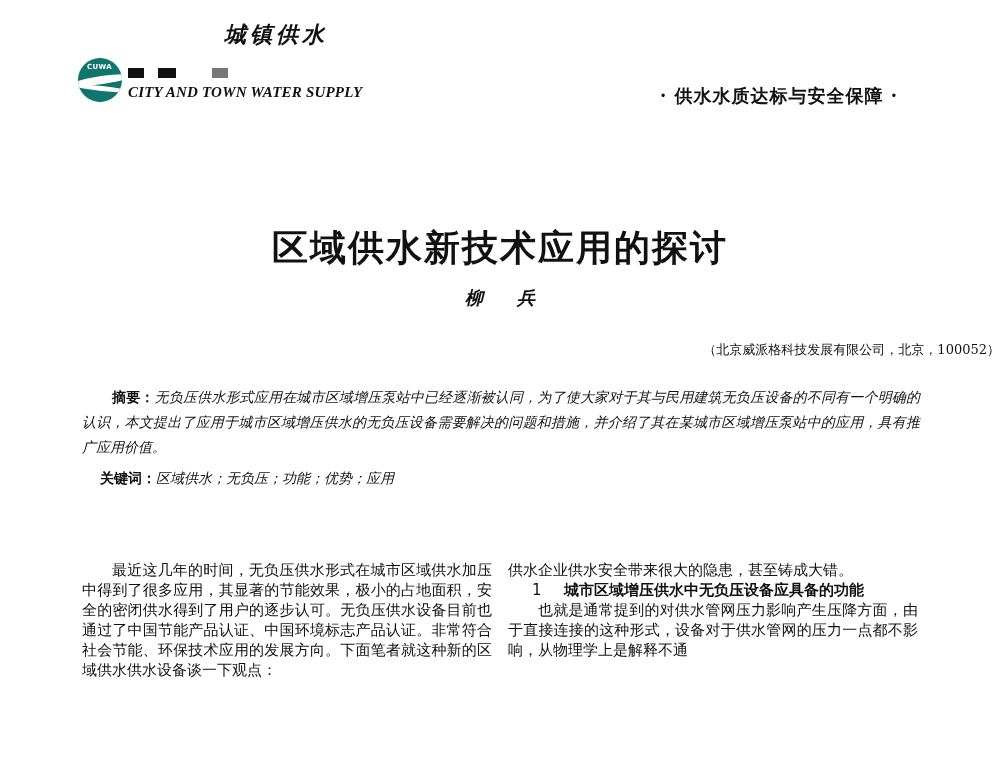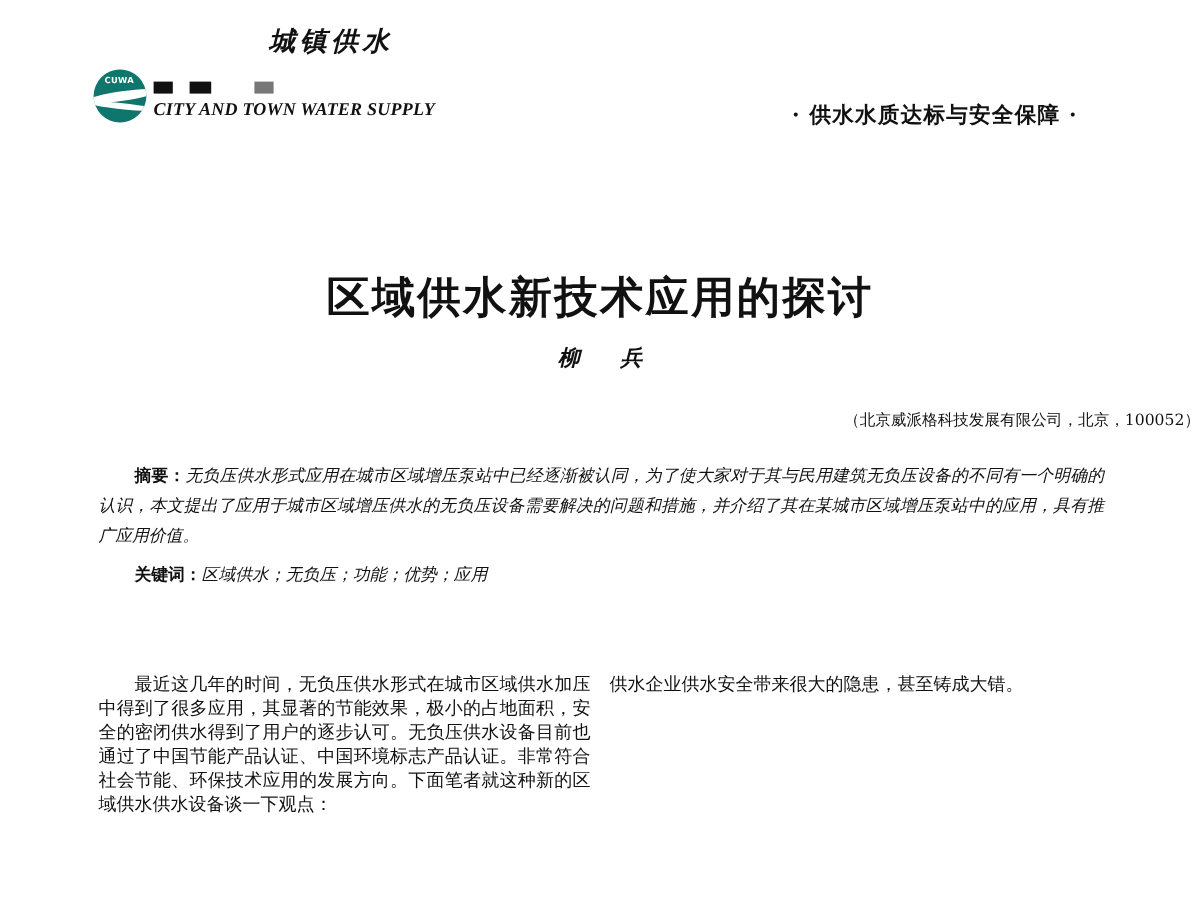--- a/index.html
+++ b/index.html
@@ -45,21 +45,21 @@
       left: 0; width: 1000px; top: 341px; text-align: right; font-size: 13px;
     }
 
     
     .abstract {
       left: 82px; width: 838px; top: 385px; font-size: 14px; line-height: 25px;
       text-indent: 30px; text-align: justify; font-style: italic;
     }
     .abstract b, .keywords b { font-style: normal; font-weight: bold; }
     .keywords {
-      left: 112px; top: 470px; font-size: 14px; font-style: italic;
+      left: 100px; top: 470px; font-size: 14px; font-style: italic;
     }
 
     
     .col {
       top: 560px; font-size: 15px; line-height: 20px; text-align: justify;
     }
     .col-left { left: 82px; width: 410px; }
     .col-right { left: 508px; width: 410px; }
     .para { text-indent: 30px; margin: 0; }
     .para-noindent { margin: 0; }
@@ -93,13 +93,15 @@
 
 <div class="abs abstract"><b>摘要：</b><span>无负压供水形式应用在城市区域增压泵站中已经逐渐被认同，为了使大家对于其与民用建筑无负压设备的不同有一个明确的认识，本文提出了应用于城市区域增压供水的无负压设备需要解决的问题和措施，并介绍了其在某城市区域增压泵站中的应用，具有推广应用价值。</span></div>
 <div class="abs keywords"><b>关键词：</b><span>区域供水；无负压；功能；优势；应用</span></div>
 
 <div class="abs col col-left">
   <p class="para">最近这几年的时间，无负压供水形式在城市区域供水加压中得到了很多应用，其显著的节能效果，极小的占地面积，安全的密闭供水得到了用户的逐步认可。无负压供水设备目前也通过了中国节能产品认证、中国环境标志产品认证。非常符合社会节能、环保技术应用的发展方向。下面笔者就这种新的区域供水供水设备谈一下观点：</p>
 </div>
 
 <div class="abs col col-right">
   <p class="para-noindent">供水企业供水安全带来很大的隐患，甚至铸成大错。</p>
+  <p class="h1"><span class="num">1</span><span>城市区域增压供水中无负压设备应具备的功能</span></p>
+  <p class="para">也就是通常提到的对供水管网压力影响产生压降方面，由于直接连接的这种形式，设备对于供水管网的压力一点都不影响，从物理学上是解释不通</p>
 </div>
 
 </body></html>

